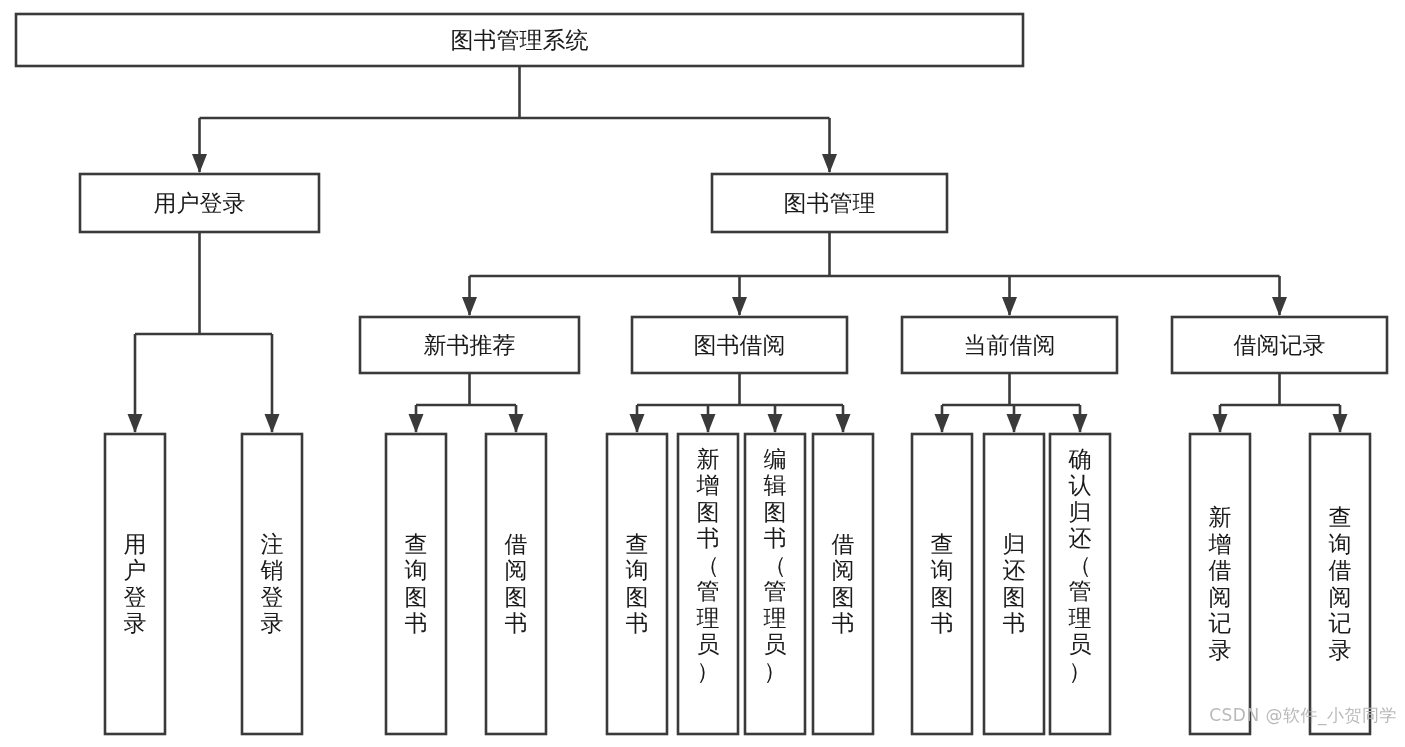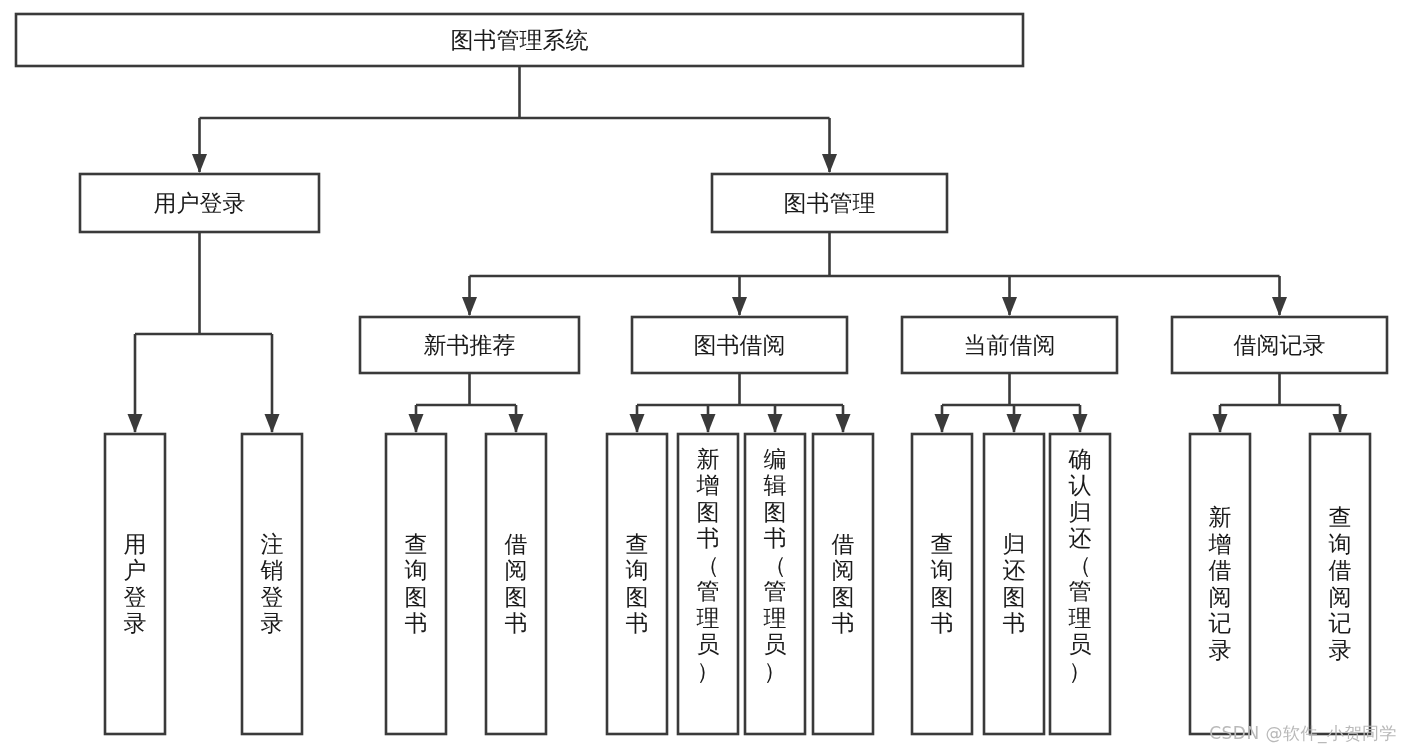--- a/index.html
+++ b/index.html
@@ -22,21 +22,21 @@
   .node-label-vert{
     fill:#1a1a1a;
     font-family:"DejaVu Sans","Liberation Sans",sans-serif;
     font-size:23px;
     text-anchor:middle;
   }
   .connector{stroke:#3a3a3a;stroke-width:2.6;fill:none;stroke-linecap:butt;}
   .arrow-head{fill:#3a3a3a;stroke:none;}
   .watermark{
     position:absolute;
-    right:8px;bottom:2px;
+    right:8px;bottom:20px;
     font-family:"DejaVu Sans","Liberation Sans",sans-serif;
     font-size:17px;
     color:#b9b9b9;
     white-space:nowrap;
     letter-spacing:0.5px;
     pointer-events:none;
   }
 </style>
 </head>
 <body>

